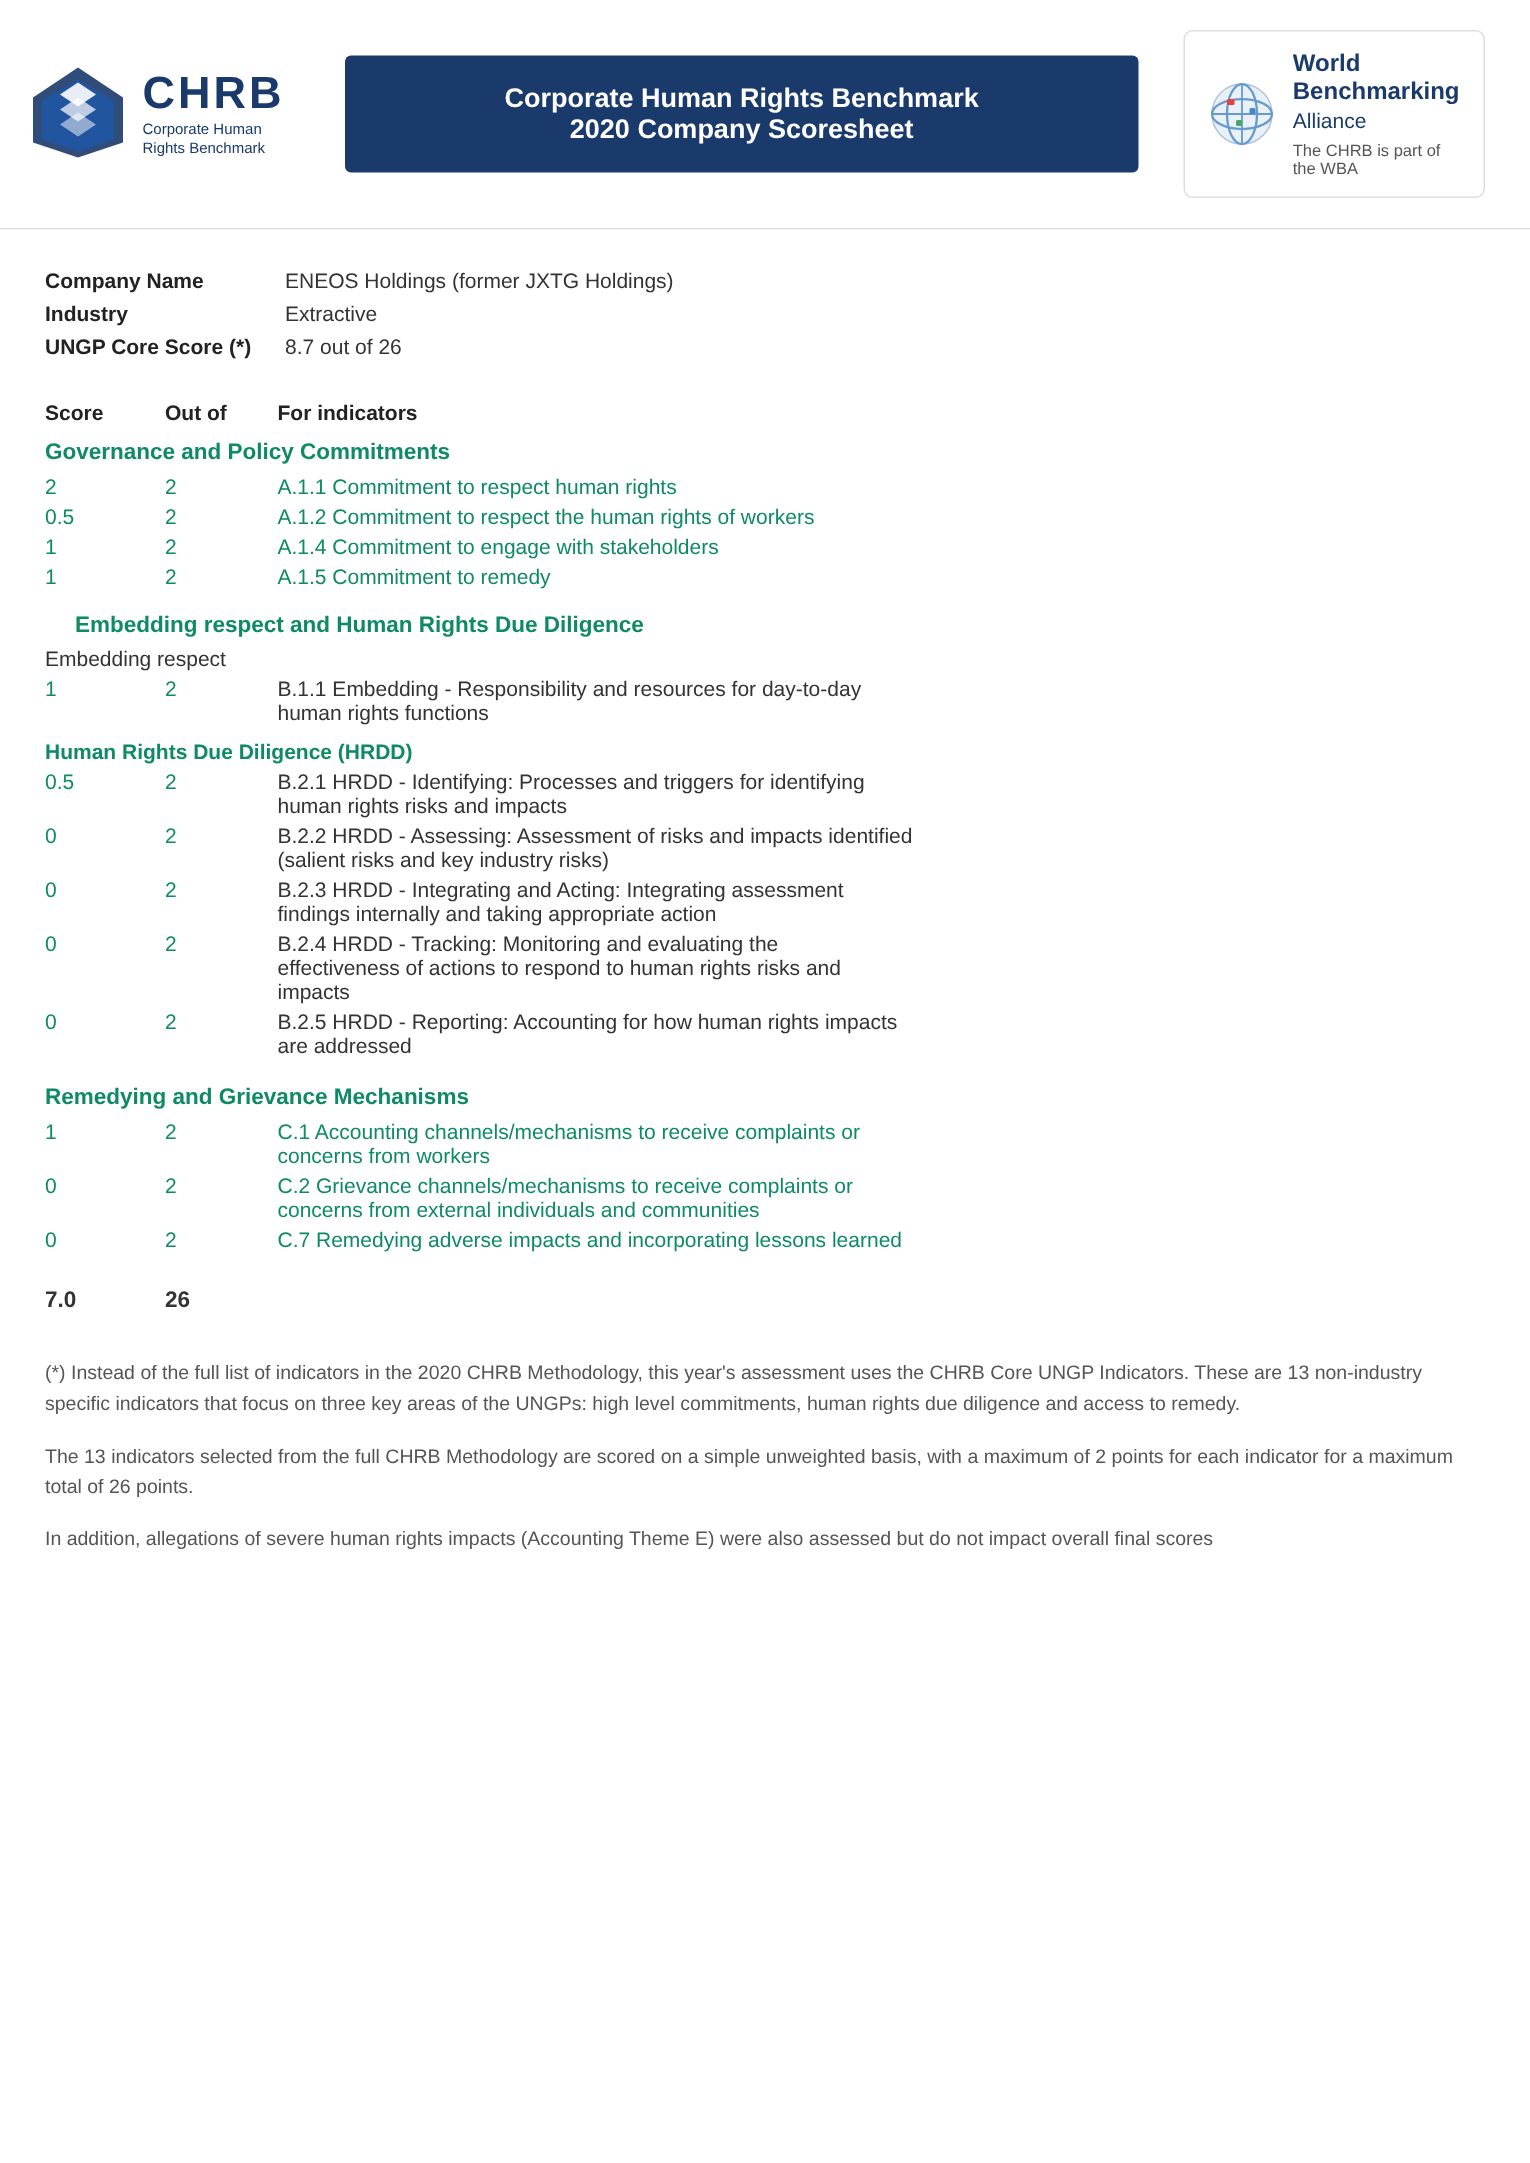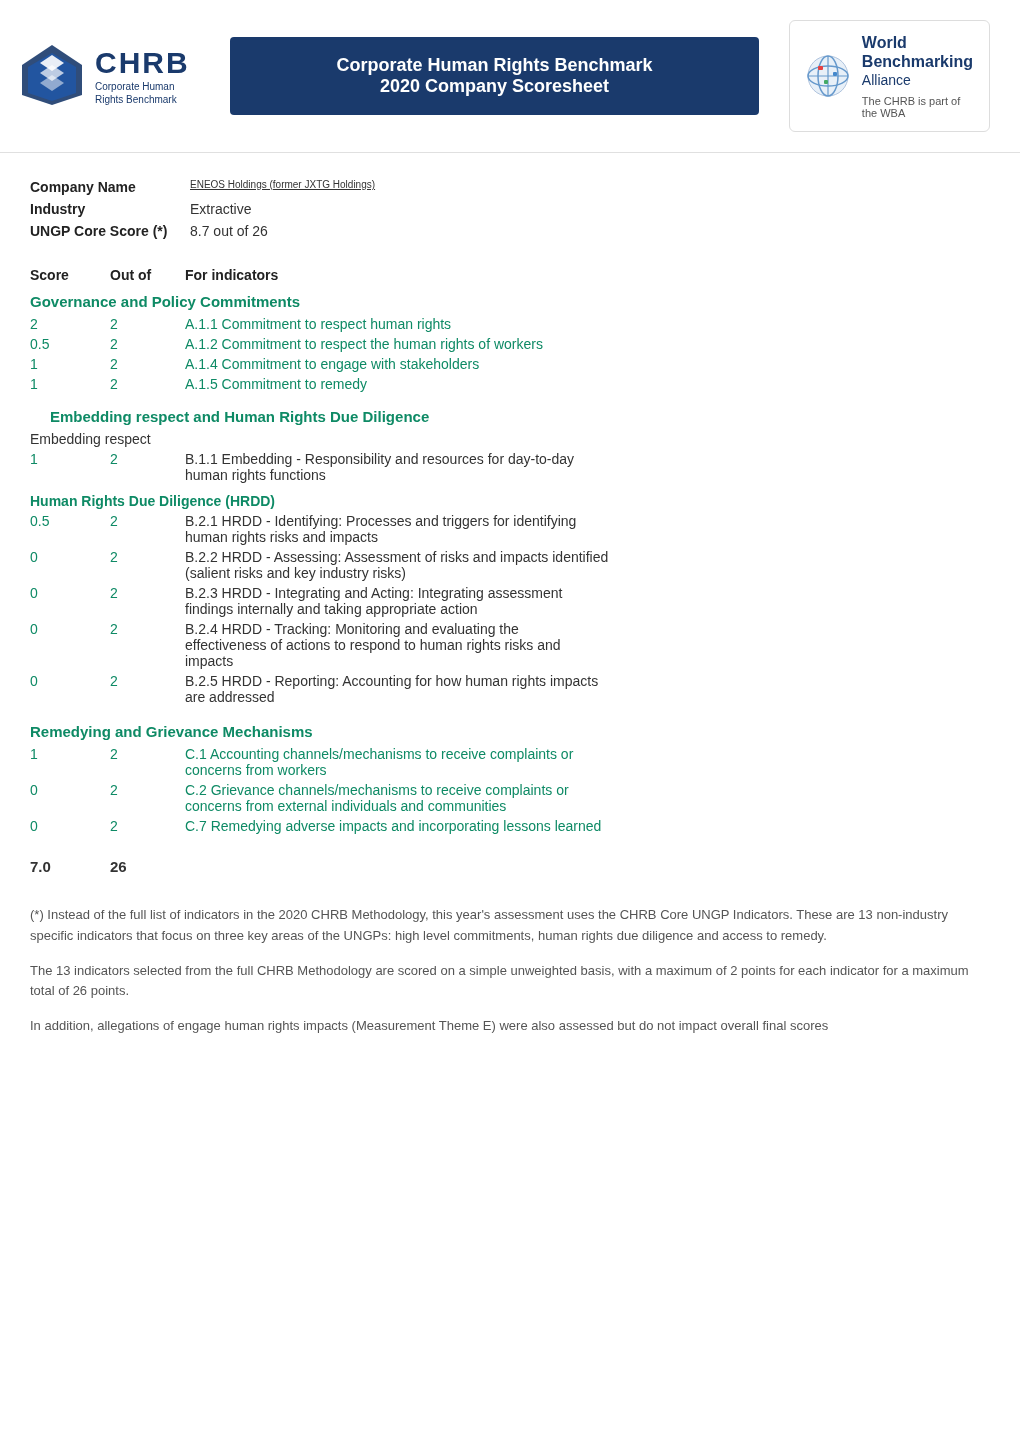--- a/index.html
+++ b/index.html
@@ -52,21 +52,21 @@
       <div style="font-size:16px; font-weight:bold; color:#1a3a6c; line-height:1.2;">Benchmarking</div>
       <div style="font-size:14px; color:#1a3a6c; line-height:1.4;">Alliance</div>
       <div style="font-size:11px; color:#555; margin-top:4px;">The CHRB is part of</div>
       <div style="font-size:11px; color:#555;">the WBA</div>
     </div>
   </div>
 </div>
 
 <div style="padding:24px 30px 10px 30px; display:grid; grid-template-columns:160px 1fr; row-gap:2px;">
   <div style="font-weight:bold; font-size:14px; color:#222; padding:2px 0;">Company Name</div>
-  <div style="font-size:10px; color:#333; padding:2px 0;text-decoration:underline;">ENEOS Holdings  (former JXTG Holdings)</div>
+  <div style="font-size:14px; color:#333; padding:2px 0;">ENEOS Holdings  (former JXTG Holdings)</div>
   <div style="font-weight:bold; font-size:14px; color:#222; padding:2px 0;">Industry</div>
   <div style="font-size:14px; color:#333; padding:2px 0;">Extractive</div>
   <div style="font-weight:bold; font-size:14px; color:#222; padding:2px 0;">UNGP Core Score (*)</div>
   <div style="font-size:14px; color:#333; padding:2px 0;">8.7 out of 26</div>
 </div>
 
 <div style="padding:16px 30px 20px 30px;">
 
   <div style="display:grid; grid-template-columns:80px 75px 1fr; margin-bottom:10px;">
     <div style="font-weight:bold; color:#222; font-size:14px;">Score</div>
@@ -166,14 +166,14 @@
     <div style="font-size:15px; color:#333; font-weight:bold;">7.0</div>
     <div style="font-size:15px; color:#333; font-weight:bold;">26</div>
     <div></div>
   </div>
 
 </div>
 
 <div style="padding:10px 30px 30px 30px; border-top:none;">
   <p style="color:#555; font-size:13px; line-height:1.6; margin-bottom:14px;">(*) Instead of the full list of indicators in the 2020 CHRB Methodology, this year's assessment uses the CHRB Core UNGP Indicators. These are 13 non-industry specific indicators that focus on three key areas of the UNGPs: high level commitments, human rights due diligence and access to remedy.</p>
   <p style="color:#555; font-size:13px; line-height:1.6; margin-bottom:14px;">The 13 indicators selected from the full CHRB Methodology are scored on a simple unweighted basis, with a maximum of 2 points for each indicator for a maximum total of 26 points.</p>
-  <p style="color:#555; font-size:13px; line-height:1.6;">In addition, allegations of engage human rights impacts (Measurement Theme E) were also assessed but do not impact overall final scores</p>
+  <p style="color:#555; font-size:13px; line-height:1.6;">In addition, allegations of severe human rights impacts (Accounting Theme E) were also assessed but do not impact overall final scores</p>
 </div>
 
 </body></html>

